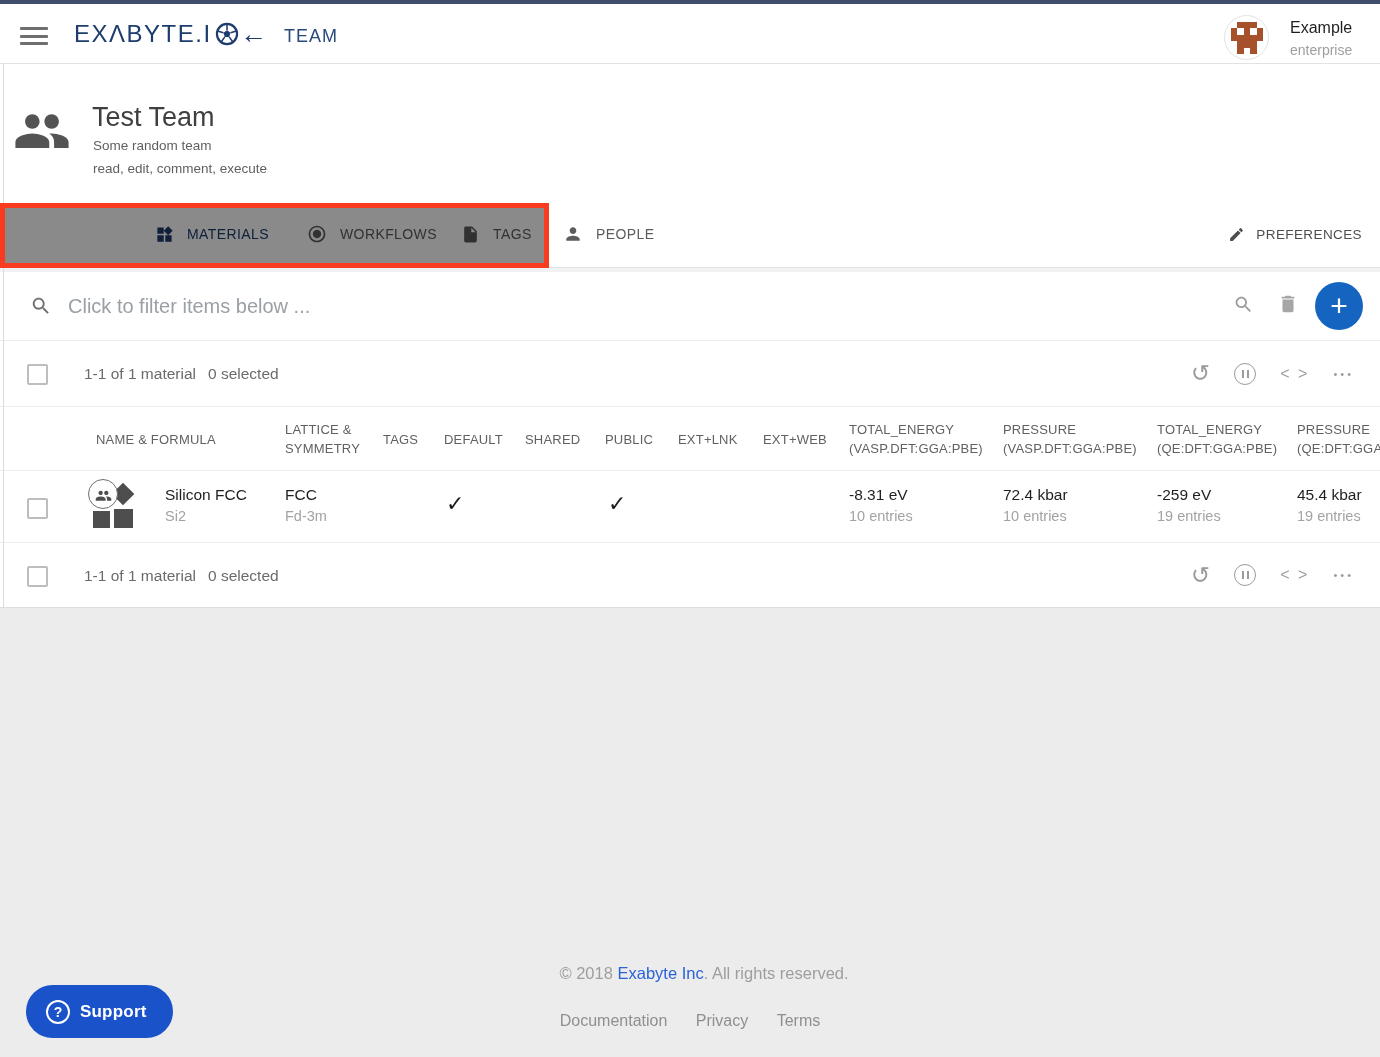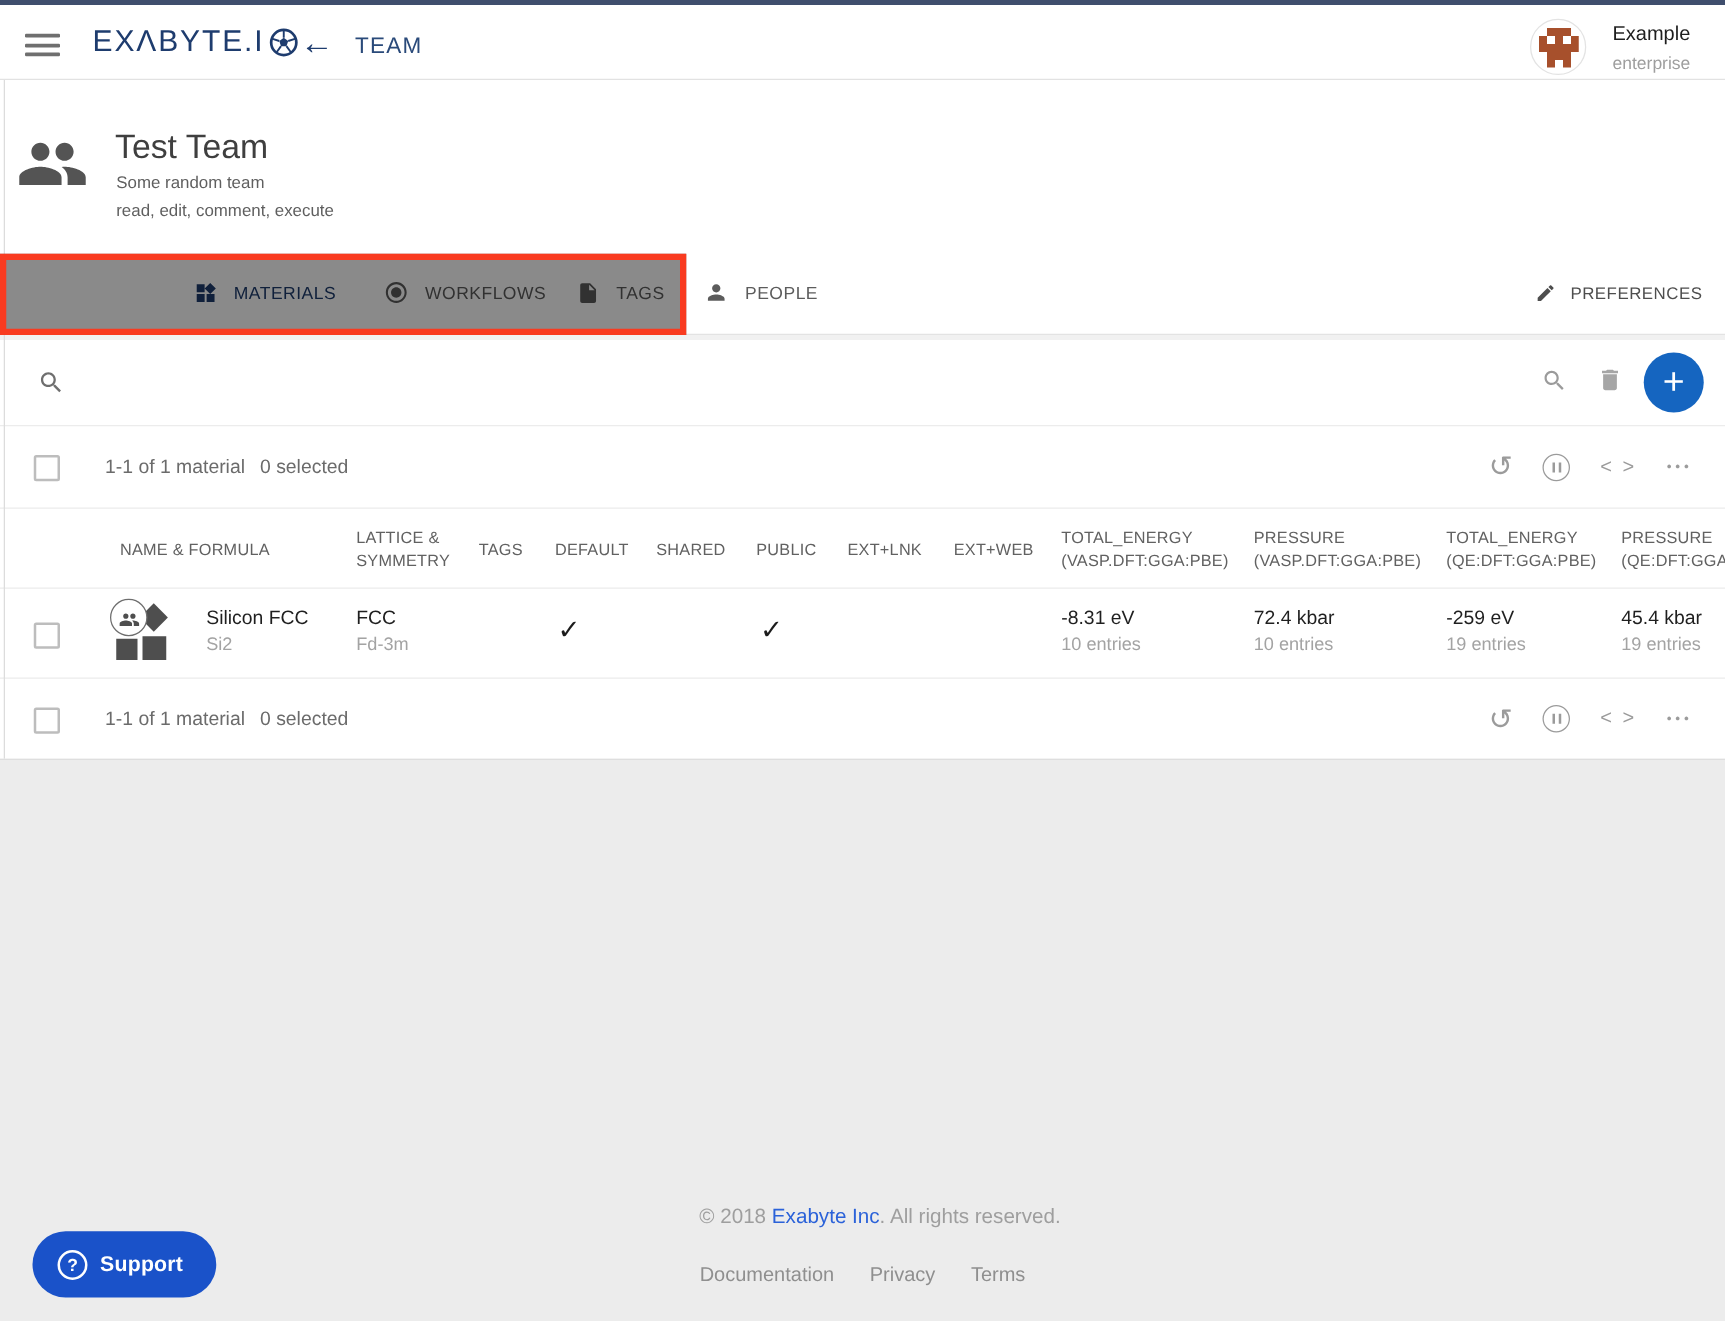--- a/index.html
+++ b/index.html
@@ -196,20 +196,21 @@
     </div>
   </div>
   <div class="gap-strip"></div>
 
   <div class="filter-bar">
     <span class="filter-search-icon">
       <svg width="22" height="22" viewBox="0 0 24 24" fill="currentColor">
           <path d="M15.5 14h-.79l-.28-.27C15.41 12.59 16 11.11 16 9.5 16 5.91 13.09 3 9.5 3S3 5.91 3 9.5 5.91 16 9.5 16c1.61 0 3.09-.59 4.23-1.57l.27.28v.79l5 4.99L20.49 19l-4.99-5zm-6 0C7.01 14 5 11.99 5 9.5S7.01 5 9.5 5 14 7.01 14 9.5 11.99 14 9.5 14z"></path>
         </svg>
     </span>
+    <input class="filter-input" type="text" placeholder="Click to filter items below ..." style="">
     <span class="toolbar-search-icon">
       <svg width="21" height="21" viewBox="0 0 24 24" fill="currentColor">
           <path d="M15.5 14h-.79l-.28-.27C15.41 12.59 16 11.11 16 9.5 16 5.91 13.09 3 9.5 3S3 5.91 3 9.5 5.91 16 9.5 16c1.61 0 3.09-.59 4.23-1.57l.27.28v.79l5 4.99L20.49 19l-4.99-5zm-6 0C7.01 14 5 11.99 5 9.5S7.01 5 9.5 5 14 7.01 14 9.5 11.99 14 9.5 14z"></path>
         </svg>
     </span>
     <span class="toolbar-trash-icon">
       <svg width="22" height="22" viewBox="0 0 24 24" fill="currentColor">
           <path d="M6 19c0 1.1.9 2 2 2h8c1.1 0 2-.9 2-2V7H6v12zM19 4h-3.5l-1-1h-5l-1 1H5v2h14V4z"></path>
         </svg>
     </span>

